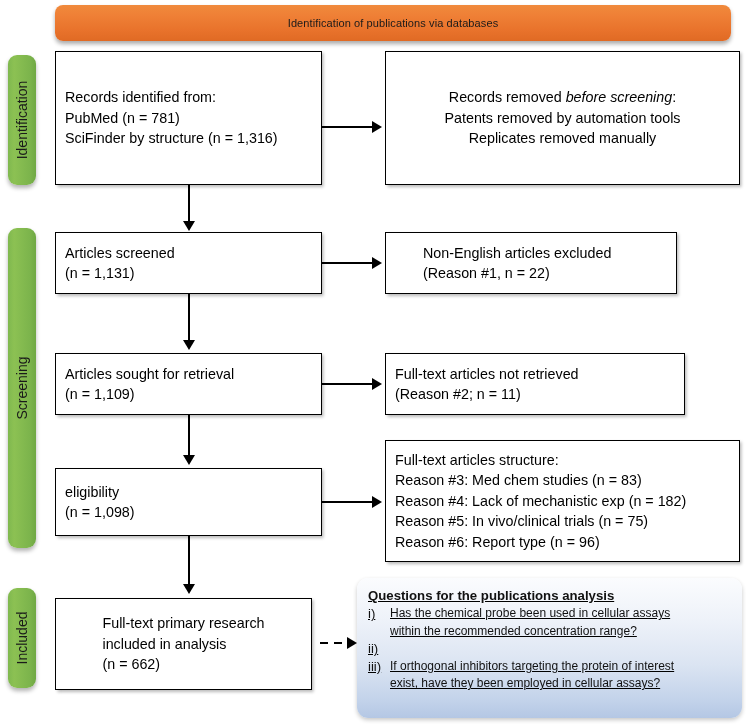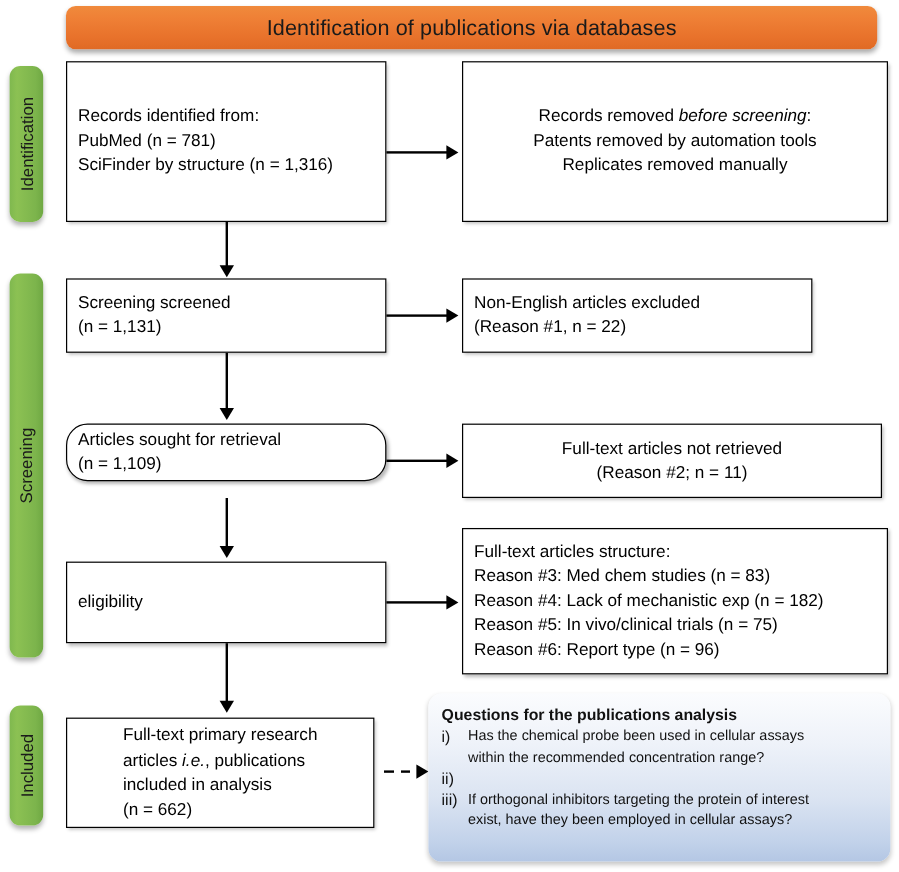--- a/index.html
+++ b/index.html
@@ -31,21 +31,21 @@
     width: 676px;
     height: 36px;
     border-radius: 8px;
     background: linear-gradient(to bottom, #f08a3c 0%, #ef8036 28%, #e8722b 72%, #e06a24 100%);
     box-shadow: 0 3px 4px rgba(0,0,0,0.33);
     display: flex;
     align-items: center;
     justify-content: center;
   }
   .banner-text {
-    font-size: 18px;
+    font-size: 11px;
     color: #1a1a1a;
     letter-spacing: 0.1px;
     line-height: 1;
   }
 
   
   .stage-tab {
     position: absolute;
     left: 8px;
     width: 28px;
@@ -123,20 +123,21 @@
     position: absolute;
     left: 357px;
     top: 578px;
     width: 385px;
     height: 140px;
     border-radius: 11px;
     background: linear-gradient(to bottom, #fbfcfe 0%, #eef2f9 30%, #dbe4f2 62%, #c2d2ea 88%, #b4c7e4 100%);
     box-shadow: 0 2px 4px rgba(0,0,0,0.22);
     box-sizing: border-box;
     padding: 9px 10px 0 11px;
+    text-decoration: underline;
   }
   .questions-title {
     font-size: 13.2px;
     font-weight: bold;
     line-height: 17px;
     color: #111111;
     margin-bottom: 1px;
   }
   .q-row {
     display: flex;
@@ -186,66 +187,66 @@
   <div class="box" style="left:385px; top:51px; width:355px; height:134px;text-align:center;">
     <div class="box-lines">
       <div class="box-line"><span>Records removed </span><span class="it">before screening</span><span>:</span></div>
       <div class="box-line">Patents removed by automation tools</div>
       <div class="box-line">Replicates removed manually</div>
     </div>
   </div>
 
   <div class="box" style="left:55px; top:232px; width:267px; height:62px;">
     <div class="box-lines">
-      <div class="box-line">Screening screened</div>
+      <div class="box-line">Articles screened</div>
       <div class="box-line">(n = 1,131)</div>
     </div>
   </div>
 
-  <div class="box" style="left:385px; top:232px; width:292px; height:62px;">
+  <div class="box" style="left:385px; top:232px; width:292px; height:62px;padding-left:28px;">
     <div class="box-lines">
       <div class="box-line">Non-English articles excluded</div>
       <div class="box-line">(Reason #1, n = 22)</div>
     </div>
   </div>
 
-  <div class="box" style="left:55px; top:353px; width:267px; height:48px;border-radius:18px;">
+  <div class="box" style="left:55px; top:353px; width:267px; height:62px;">
     <div class="box-lines">
       <div class="box-line">Articles sought for retrieval</div>
       <div class="box-line">(n = 1,109)</div>
     </div>
   </div>
 
-  <div class="box" style="left:385px; top:353px; width:350px; height:62px;text-align:center;">
+  <div class="box" style="left:385px; top:353px; width:300px; height:62px;">
     <div class="box-lines">
       <div class="box-line">Full-text articles not retrieved</div>
       <div class="box-line">(Reason #2; n = 11)</div>
     </div>
   </div>
 
   <div class="box" style="left:55px; top:468px; width:267px; height:68px;">
     <div class="box-lines">
       <div class="box-line">eligibility</div>
+      <div class="box-line">(n = 1,098)</div>
     </div>
   </div>
 
   <div class="box" style="left:385px; top:440px; width:355px; height:122px;">
     <div class="box-lines">
       <div class="box-line">Full-text articles structure:</div>
       <div class="box-line">Reason #3: Med chem studies (n = 83)</div>
       <div class="box-line">Reason #4: Lack of mechanistic exp (n = 182)</div>
       <div class="box-line">Reason #5: In vivo/clinical trials (n = 75)</div>
       <div class="box-line">Reason #6: Report type (n = 96)</div>
     </div>
   </div>
 
   <div class="box" style="left:55px; top:598px; width:257px; height:92px;align-items:center;">
     <div class="box-lines">
       <div class="box-line">Full-text primary research</div>
-      <div class="box-line"><span>articles </span><span class="it">i.e.</span><span>, publications</span></div>
       <div class="box-line">included in analysis</div>
       <div class="box-line">(n = 662)</div>
     </div>
   </div>
 
   <div class="v-line" style="left:188px; top:185px; height:38px;"></div>
   <div class="arrow-down" style="left:183px; top:221px;"></div>
 
   <div class="v-line" style="left:188px; top:294px; height:48px;"></div>
   <div class="arrow-down" style="left:183px; top:340px;"></div>

